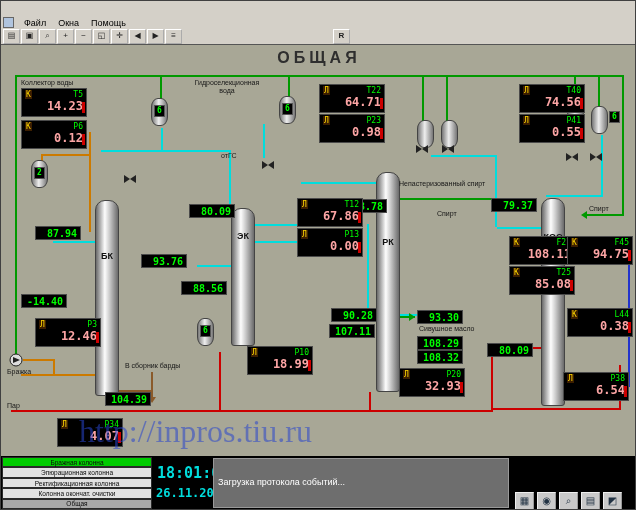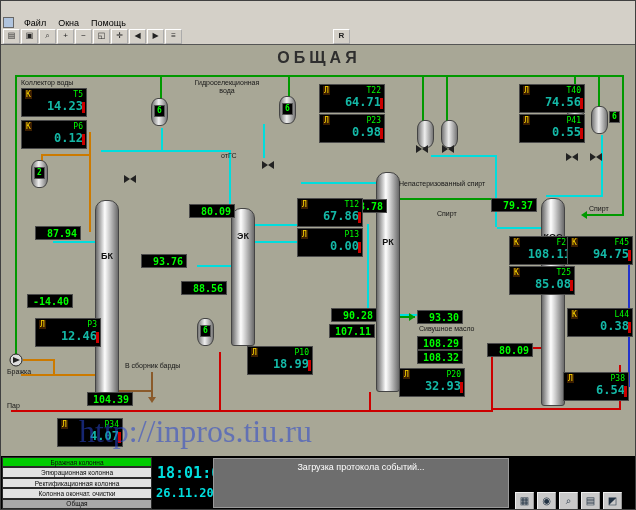--- a/index.html
+++ b/index.html
@@ -18,21 +18,21 @@
   .tbtn{width:15px;height:13px;border:1px outset #fff;background:#d4d0c8;font-size:8px;line-height:11px;text-align:center;margin-right:1px;color:#222;}
   .tbtn.rbtn{margin-left:150px;font-weight:bold;}
   
   .canvas{position:absolute;left:0;top:43px;width:636px;height:412px;background:#a8a796;border-top:1px solid #555;box-sizing:border-box;overflow:hidden;}
   .scheme-title{position:absolute;left:0;right:0;top:4px;text-align:center;font-size:16px;font-weight:bold;letter-spacing:4px;color:#2e2e2e;}
   .pipe{position:absolute;}
   .inst{position:absolute;width:66px;height:29px;background:#000;border:1px solid #4a4a4a;padding:1px 3px;box-sizing:border-box;font-family:"DejaVu Sans Mono",monospace;}
   .inst .r1{display:flex;justify-content:space-between;font-size:8px;line-height:9px;}
   .inst .pfx{color:#ffd700;background:#3c1e00;padding:0 1px;}
   .inst .tag{color:#00ff00;}
-  .inst .val{color:#14b8a6;font-size:12px;font-weight:bold;text-align:right;line-height:14px;}
+  .inst .val{color:#fca5a5;font-size:12px;font-weight:bold;text-align:right;line-height:14px;}
   .inst::after{content:"";position:absolute;right:1px;top:13px;width:3px;height:11px;background:#c00;}
   .disp{position:absolute;min-width:46px;height:14px;background:#000;border:1px solid #4a4a4a;color:#00ff00;font-family:"DejaVu Sans Mono",monospace;font-size:10px;font-weight:bold;text-align:right;padding:1px 3px;box-sizing:border-box;line-height:11px;}
   .lbl{position:absolute;font-size:7px;color:#161616;line-height:8px;}
   .col{position:absolute;width:22px;background:linear-gradient(90deg,#6a6a6a,#fdfdfd 40%,#cfcfcf 60%,#6a6a6a);border:1px solid #444;border-radius:10px 10px 3px 3px;}
   .col .col-label{position:absolute;left:0;right:0;text-align:center;font-size:9px;font-weight:bold;color:#111;}
   .vessel{position:absolute;width:15px;height:26px;background:linear-gradient(90deg,#777,#eee 45%,#777);border:1px solid #444;border-radius:7px/9px;}
   .chip{position:absolute;background:#000;color:#00ff00;font-family:"DejaVu Sans Mono",monospace;font-size:8px;font-weight:bold;padding:0 2px;border:1px solid #555;line-height:10px;}
   .valve{position:absolute;width:14px;height:10px;}
   .pump{position:absolute;width:14px;height:14px;}
   .arr{position:absolute;width:0;height:0;}
@@ -40,21 +40,21 @@
   
   .statusbar{position:absolute;left:0;top:455px;width:636px;height:55px;background:#000;}
   .legend{position:absolute;left:1px;top:1px;width:150px;height:52px;display:flex;flex-direction:column;}
   .leg-row{flex:1;font-size:6.5px;display:flex;align-items:center;justify-content:center;border:1px solid #2a2a2a;color:#0a0a0a;}
   .leg-0{background:#00cc00;}
   .leg-1,.leg-2,.leg-3{background:#e2e2e2;}
   .leg-4{background:#a8a8a8;}
   .clock{position:absolute;left:156px;top:8px;color:#00dddd;font-family:"DejaVu Sans Mono",monospace;font-size:15px;font-weight:bold;}
   .date{position:absolute;left:155px;top:30px;color:#00dddd;font-family:"DejaVu Sans Mono",monospace;font-size:12px;font-weight:bold;}
   .msgbox{position:absolute;left:212px;top:2px;width:296px;height:50px;background:#6e6e6e;border:1px solid #999;box-sizing:border-box;}
-  .msgbox .msg{color:#fff;font-size:9px;padding:3px 4px;text-align:center;}
+  .msgbox .msg{color:#fff;font-size:9px;padding:18px 4px;}
   .ackbtn{position:absolute;left:514px;top:8px;width:118px;height:24px;background:#d4d0c8;border:2px outset #fff;font-size:11px;font-weight:bold;color:#000;text-align:center;line-height:20px;box-sizing:border-box;}
   .sicons{position:absolute;left:514px;top:36px;display:flex;}
   .sicon{width:17px;height:16px;background:#c9c9c9;border:1px outset #eee;font-size:10px;line-height:15px;text-align:center;color:#234;margin-right:3px;}
 </style>
 </head>
 <body>
 
 <div class="window">
 
 
@@ -184,22 +184,22 @@
           <path d="M1 1 L7 5 L1 9 Z M13 1 L7 5 L13 9 Z" fill="#222"></path>
         </svg></div>
 
     <div class="pump" style="left:8px;top:308px"><svg width="14" height="14" viewBox="0 0 14 14">
           <circle cx="7" cy="7" r="6" fill="#ddd" stroke="#222"></circle>
           <path d="M4 4 L11 7 L4 10 Z" fill="#222"></path>
         </svg></div>
 
     <div class="disp" style="left:34px;top:181px">87.94</div>
     <div class="disp" style="left:140px;top:209px">93.76</div>
-    <div class="disp" style="left:26px;top:249px">-14.40</div>
-    <div class="disp" style="left:86px;top:347px">104.39</div>
+    <div class="disp" style="left:20px;top:249px">-14.40</div>
+    <div class="disp" style="left:104px;top:347px">104.39</div>
     <div class="disp" style="left:188px;top:159px">80.09</div>
     <div class="disp" style="left:180px;top:236px">88.56</div>
     <div class="disp" style="left:340px;top:154px">78.78</div>
     <div class="disp" style="left:330px;top:263px">90.28</div>
     <div class="disp" style="left:328px;top:279px">107.11</div>
     <div class="disp" style="left:416px;top:265px">93.30</div>
     <div class="disp" style="left:416px;top:291px">108.29</div>
     <div class="disp" style="left:416px;top:305px">108.32</div>
     <div class="disp" style="left:490px;top:153px">79.37</div>
     <div class="disp" style="left:486px;top:298px">80.09</div>

